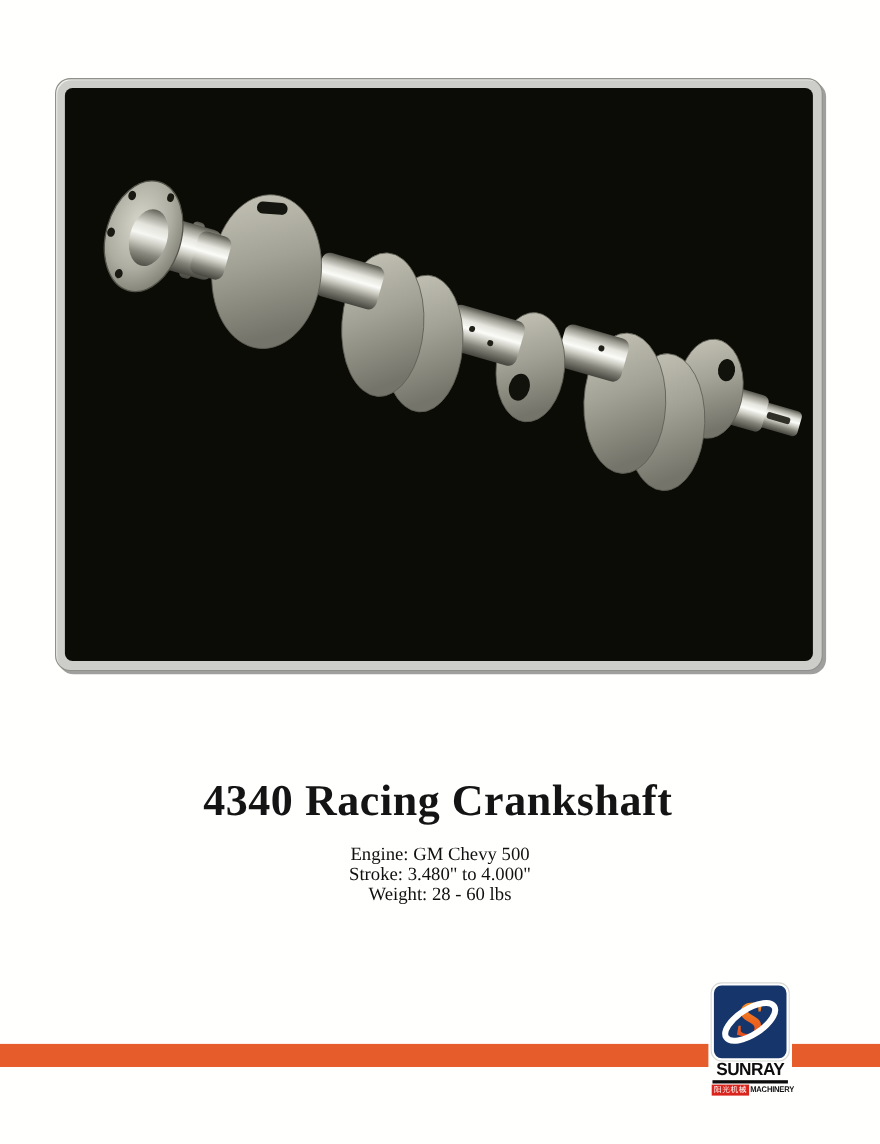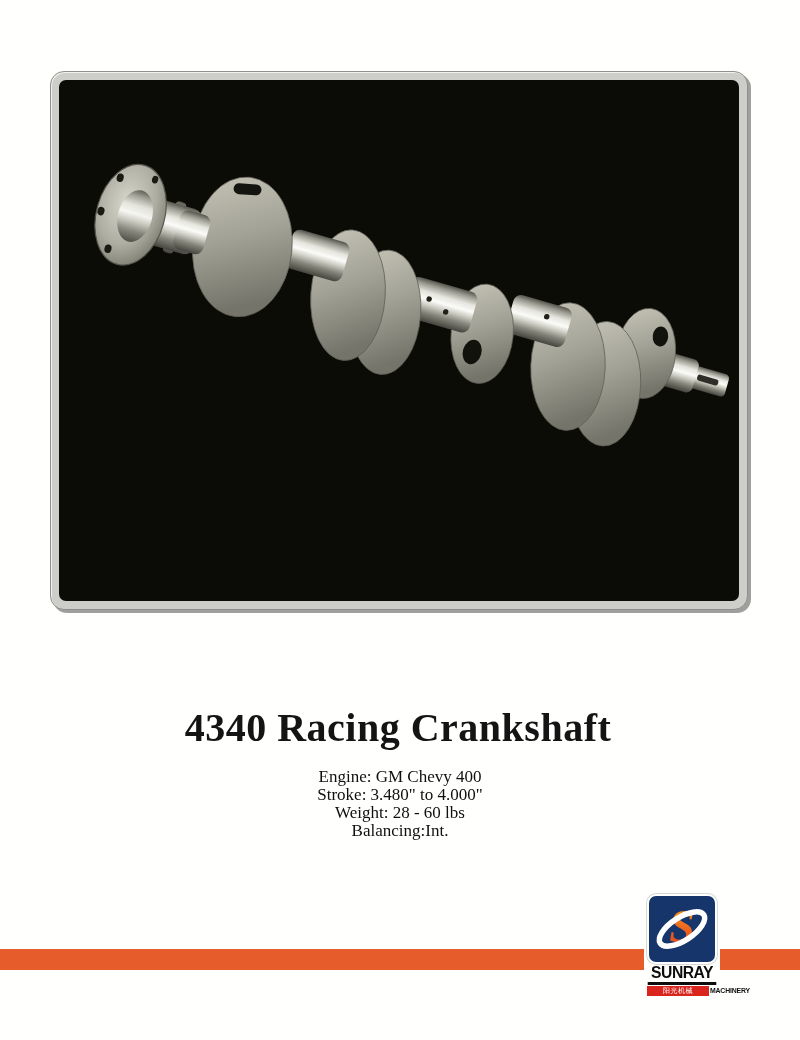--- a/index.html
+++ b/index.html
@@ -53,21 +53,21 @@
   .emblem svg { display:block; width:100%; height:100%; }
   .brand {
     margin-top:1px; text-align:center; font-weight:bold; font-size:16px;
     line-height:16px; letter-spacing:-0.5px; color:#0d0d0d;
     border-bottom:3px solid #0d0d0d; padding-bottom:1px;
     transform:scaleX(0.98); transform-origin:center;
   }
   .brand-row { display:flex; align-items:stretch; margin-top:1px; height:10px; }
   .cjk {
     background:#d9251d; color:#ffffff; font-size:7px; line-height:10px;
-    padding:0 16px; letter-spacing:0.5px; white-space:nowrap;
+    padding:0 2px; letter-spacing:0.5px; white-space:nowrap;
     font-family:"DejaVu Sans", sans-serif;
   }
   .machinery {
     font-weight:bold; font-size:7.5px; line-height:10px; color:#101010;
     letter-spacing:-0.2px; transform:scaleX(0.92); transform-origin:left;
     white-space:nowrap; margin-left:1px;
   }
 </style>
 </head>
 <body>
@@ -139,24 +139,23 @@
           <ellipse cx="-16" cy="50" rx="4.5" ry="5.5" fill="#1a1a13"></ellipse>
           <ellipse cx="18" cy="-52" rx="4" ry="5" fill="#1a1a13"></ellipse>
         </g>
       </svg>
     </div>
   </div>
 
   <h1 class="title">4340 Racing Crankshaft</h1>
 
   <div class="specs">
-    <span>Engine: GM Chevy 400</span>
+    <span>Engine: GM Chevy 500</span>
     <span>Stroke: 3.480" to 4.000"</span>
     <span>Weight: 28 - 60 lbs</span>
-    <span>Balancing:Int.</span>
   </div>
 
   <div class="footer-bar"></div>
 
   <div class="logo">
     <div class="emblem">
       <svg viewBox="0 0 66 66">
         <defs>
           <linearGradient id="og" x1="0" y1="0" x2="0" y2="1">
             <stop offset="0" stop-color="#f9a825"></stop>

